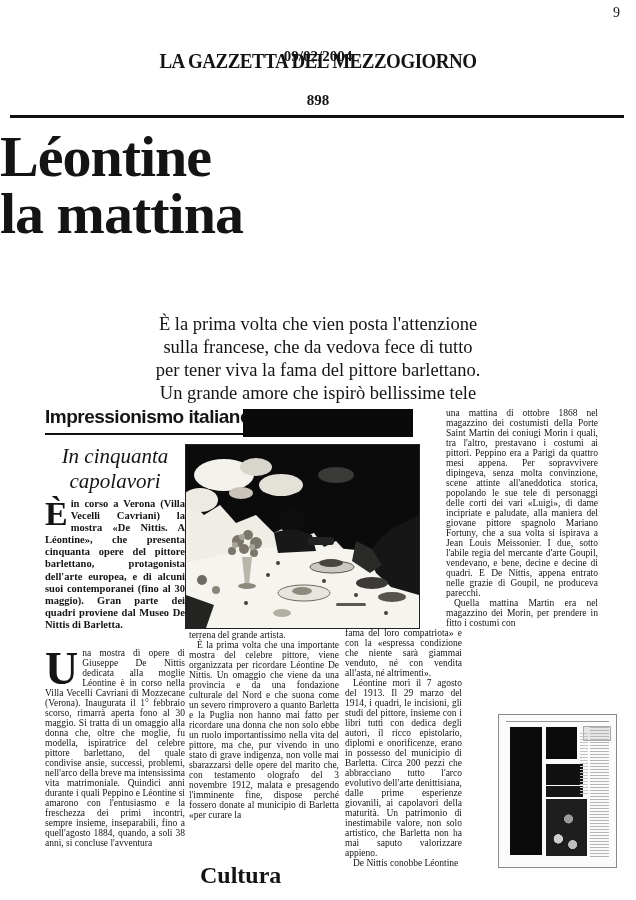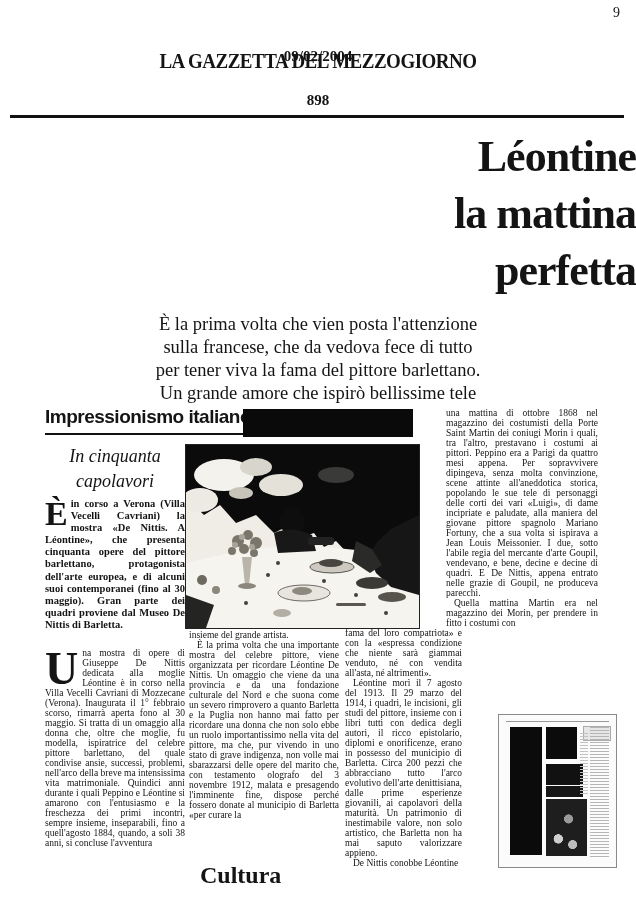--- a/index.html
+++ b/index.html
@@ -13,42 +13,42 @@
 
   
   .page-number{top:5px; right:16px; font-size:14px;}
   .issue-date{top:20px; left:0; width:100%; text-align:center; font-weight:bold; font-size:15px;margin-top:28px;}
   .masthead{top:50px; left:0; width:100%; text-align:center; font-weight:bold; font-size:19px;
             letter-spacing:-0.5px; transform:scaleY(1.12);}
   .issue-number{top:92px; left:0; width:100%; text-align:center; font-weight:bold; font-size:15px;}
   .top-rule{top:115px; left:10px; width:614px; height:3px; background:#111;}
 
   
-  .headline{top:128px; left:0; width:100%; text-align:right; font-weight:bold;
-            font-size:44px; line-height:57px; letter-spacing:-1px;}
+  .headline{top:128px; left:0; width:100%; text-align:left; font-weight:bold;
+            font-size:58px; line-height:57px; letter-spacing:-1px;}
   .deck{top:313px; left:0; width:100%; text-align:center; 
         font-size:18.5px; line-height:23px;}
 
   
   .kicker{top:406px; left:45px; font-family:"Liberation Sans", sans-serif;
           font-weight:bold; font-size:19px; letter-spacing:-0.5px;
           border-bottom:2px solid #111; padding-bottom:5px;}
   .kicker-bar{top:409px; left:243px; width:170px; height:28px; background:#0a0a0a;}
 
   
   .bodytext{font-size:9.5px; line-height:10px; text-align:justify; letter-spacing:0;}
   .bodytext p{margin:0;}
   .bodytext p.indent{text-indent:8px;}
   .col1{left:45px;  width:140px;}
   .col2{left:189px; top:630px; width:150px;}
   .col3{left:345px; top:628px; width:117px;}
   .col4{left:446px; top:408px; width:152px;}
 
   .subhead{top:444px; left:45px; width:140px; text-align:center;
-           font-style:italic; font-size:18px; line-height:25px;}
+           font-style:italic; font-size:21px; line-height:25px;}
   .lead{top:498px; font-weight:bold; font-size:10.5px; line-height:12.1px;}
   .par2col1{top:648px;}
   .dropcap-lead{float:left; font-size:34px; line-height:28px; padding:2px 3px 0 0; font-weight:bold;}
   .dropcap-2{float:left; font-size:46px; line-height:38px; padding:2px 4px 0 0; font-weight:bold;}
 
   
   .photo{top:444px; left:185px; width:233px; height:183px; border:1px solid #222; background:#0c0c0c;}
   .photo svg{display:block;}
 
   
@@ -82,21 +82,20 @@
 
   <div class="abs page-number">9</div>
   <div class="abs issue-date">09/02/2004</div>
   <div class="abs masthead">LA GAZZETTA DEL MEZZOGIORNO</div>
   <div class="abs issue-number">898</div>
   <div class="abs top-rule"></div>
 
   <div class="abs headline">
     <div>Léontine</div>
     <div>la mattina</div>
-    <div>perfetta</div>
   </div>
 
   <div class="abs deck">
     <div>È la prima volta che vien posta l'attenzione</div>
     <div>sulla francese, che da vedova fece di tutto</div>
     <div>per tener viva la fama del pittore barlettano.</div>
     <div>Un grande amore che ispirò bellissime tele</div>
   </div>
 
   <div class="abs kicker">Impressionismo italiano</div>
@@ -171,21 +170,21 @@
           <circle cx="138" cy="136" r="2"></circle>
           <circle cx="170" cy="150" r="2"></circle>
         <circle cx="60" cy="158" r="2"></circle>
           <circle cx="200" cy="168" r="2"></circle>
           <circle cx="92" cy="118" r="2"></circle>
       </g>
     </svg>
   </div>
 
   <div class="abs bodytext col2">
-    <p>insieme del grande artista.</p>
+    <p>terrena del grande artista.</p>
     <p class="indent">È la prima volta che una importante mostra del celebre pittore, viene organizzata per ricordare Léontine De Nittis. Un omaggio che viene da una provincia e da una fondazione culturale del Nord e che suona come un severo rimprovero a quanto Barletta e la Puglia non hanno mai fatto per ricordare una donna che non solo ebbe un ruolo importantissimo nella vita del pittore, ma che, pur vivendo in uno stato di grave indigenza, non volle mai sbarazzarsi delle opere del marito che, con testamento olografo del 3 novembre 1912, malata e presagendo l'imminente fine, dispose perché fossero donate al municipio di Barletta «per curare la</p>
   </div>
 
   <div class="abs bodytext col3">
     <p>fama del loro compatriota» e con la «espressa condizione che niente sarà giammai venduto, né con vendita all'asta, né altrimenti».</p>
     <p class="indent">Léontine morì il 7 agosto del 1913. Il 29 marzo del 1914, i quadri, le incisioni, gli studi del pittore, insieme con i libri tutti con dedica degli autori, il ricco epistolario, diplomi e onorificenze, erano in possesso del municipio di Barletta. Circa 200 pezzi che abbracciano tutto l'arco evolutivo dell'arte denittisiana, dalle prime esperienze giovanili, ai capolavori della maturità. Un patrimonio di inestimabile valore, non solo artistico, che Barletta non ha mai saputo valorizzare appieno.</p>
     <p class="indent">De Nittis conobbe Léontine</p>
   </div>
 
   <div class="abs bodytext col4">

